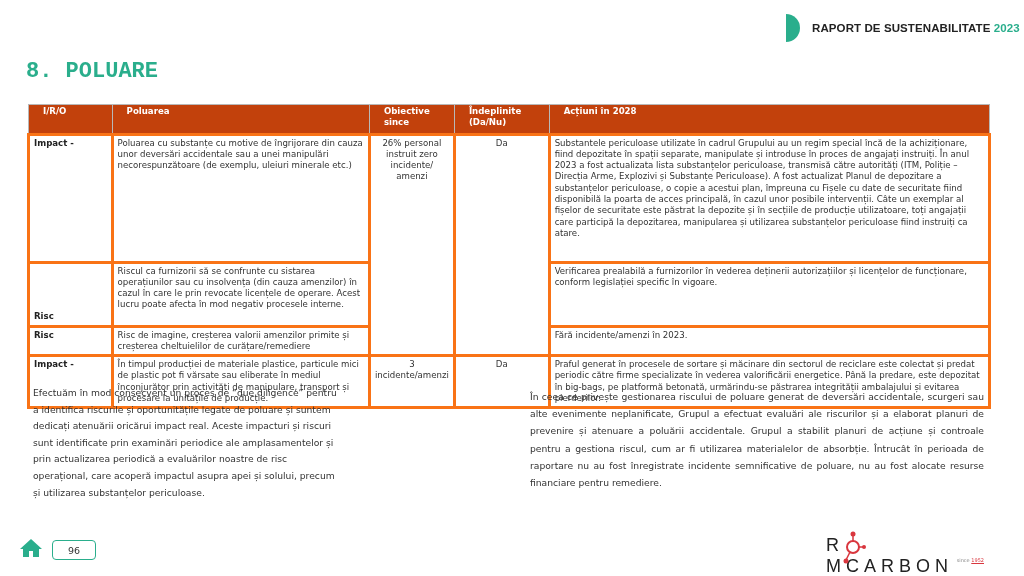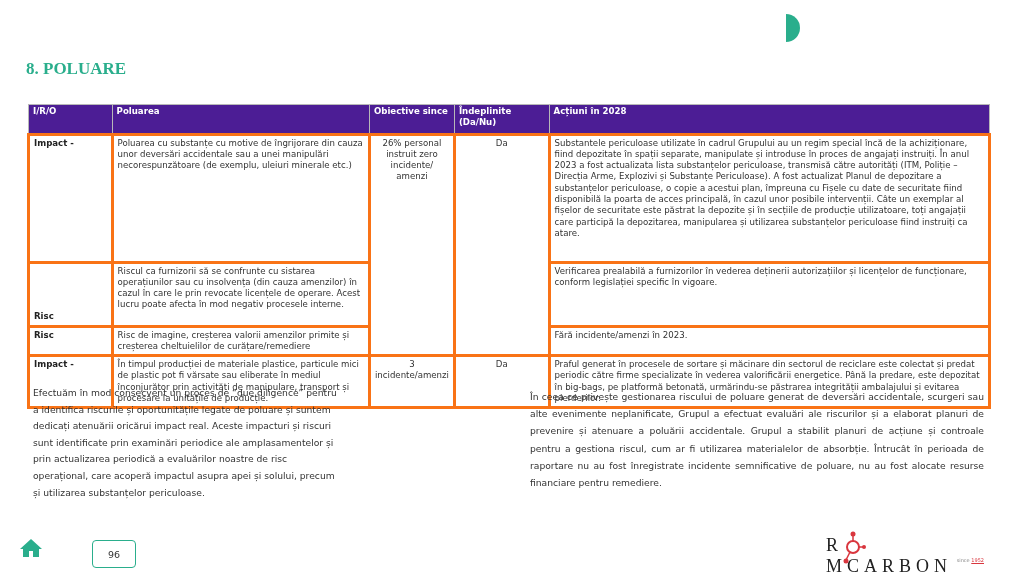--- a/index.html
+++ b/index.html
@@ -4,47 +4,48 @@
 <style>
   * { box-sizing: border-box; margin: 0; padding: 0; }
   html, body { width: 1024px; height: 576px; background: #ffffff; overflow: hidden; }
   body { position: relative; font-family: "DejaVu Sans", sans-serif; color: #333; }
 
   .header { position: absolute; top: 14px; left: 786px; height: 28px; display: flex; align-items: center; }
   .header .half-disc { width: 14px; height: 28px; background: #2aae8c; border-radius: 0 14px 14px 0; margin-right: 12px; }
   .header .title { font-family: "Liberation Sans", sans-serif; font-weight: bold; font-size: 11.5px; color: #222; letter-spacing: 0.1px; }
   .header .title .year { color: #2aae8c; }
 
-  .page-title { position: absolute; top: 59px; left: 26px; font-family: Liberation Serif, serif; font-weight: bold; font-size: 17px; color: #2aae8c; }
+  .page-title { position: absolute; top: 59px; left: 26px; font-family: Liberation Mono, monospace; font-weight: bold; font-size: 22px; color: #2aae8c; }
 
   table.main { position: absolute; top: 104px; left: 27px; width: 964px; border-collapse: collapse; font-size: 8.6px; line-height: 11.3px; }
-  table.main th { background: #4c1d95; color: #ffffff; text-align: left; font-weight: bold; padding: 1px 4px 4px 4px; vertical-align: top; border: 1px solid #b8b8b8; height: 24px; }
+  table.main th { background: #c2410c; color: #ffffff; text-align: left; font-weight: bold; padding: 1px 4px 4px 14px; vertical-align: top; border: 1px solid #b8b8b8; height: 24px; }
   table.main td { border: 3px solid #f97316; padding: 2px 4px; vertical-align: top; color: #333; }
   table.main td.type { font-weight: bold; color: #222; }
   table.main td.center { text-align: center; }
   .col1 { width: 84px; } .col2 { width: 259px; } .col3 { width: 82px; } .col4 { width: 95px; } .col5 { width: 444px; }
 
   .para { position: absolute; font-size: 9.2px; line-height: 16.6px; color: #333; }
   .left-col { top: 385px; left: 33px; width: 310px; }
   .left-col p { margin-bottom: 6px; }
   .right-col { top: 388px; left: 530px; width: 454px; text-align: justify; line-height: 17.2px; }
 
   .home { position: absolute; left: 20px; top: 538px; width: 22px; height: 20px; }
-  .pagenum { position: absolute; left: 52px; top: 540px; width: 44px; height: 28px; border: 1.5px solid #2aae8c; border-radius: 4px; font-size: 9.5px; color: #333; display: flex; align-items: center; justify-content: center; margin-left: 40px; }
+  .pagenum { position: absolute; left: 52px; top: 540px; width: 44px; height: 20px; border: 1.5px solid #2aae8c; border-radius: 4px; font-size: 9.5px; color: #333; display: flex; align-items: center; justify-content: center; }
 
   .logo { position: absolute; left: 826px; top: 531px; width: 158px; height: 36px; }
-  .logo .word { position: absolute; top: 4px; left: 0; font-family: Liberation Serif, serif; font-size: 18px; letter-spacing: 5px; color: #222; font-weight: normal; }
+  .logo .word { position: absolute; top: 4px; left: 0; font-family: Liberation Sans, sans-serif; font-size: 18px; letter-spacing: 5px; color: #222; font-weight: normal; }
   .logo .since { position: absolute; top: 26px; right: 0px; font-size: 5px; color: #888; }
   .logo .since .yr { color: #d9363e; text-decoration: underline; }
 </style>
 </head>
 <body>
 
 <div class="header">
   <div class="half-disc"></div>
+  <div class="title"><span>RAPORT DE SUSTENABILITATE</span> <span class="year">2023</span></div>
 </div>
 
 <div class="page-title">8. POLUARE</div>
 
 <table class="main">
   <colgroup>
       <col class="col1">
       <col class="col2">
       <col class="col3">
       <col class="col4">

